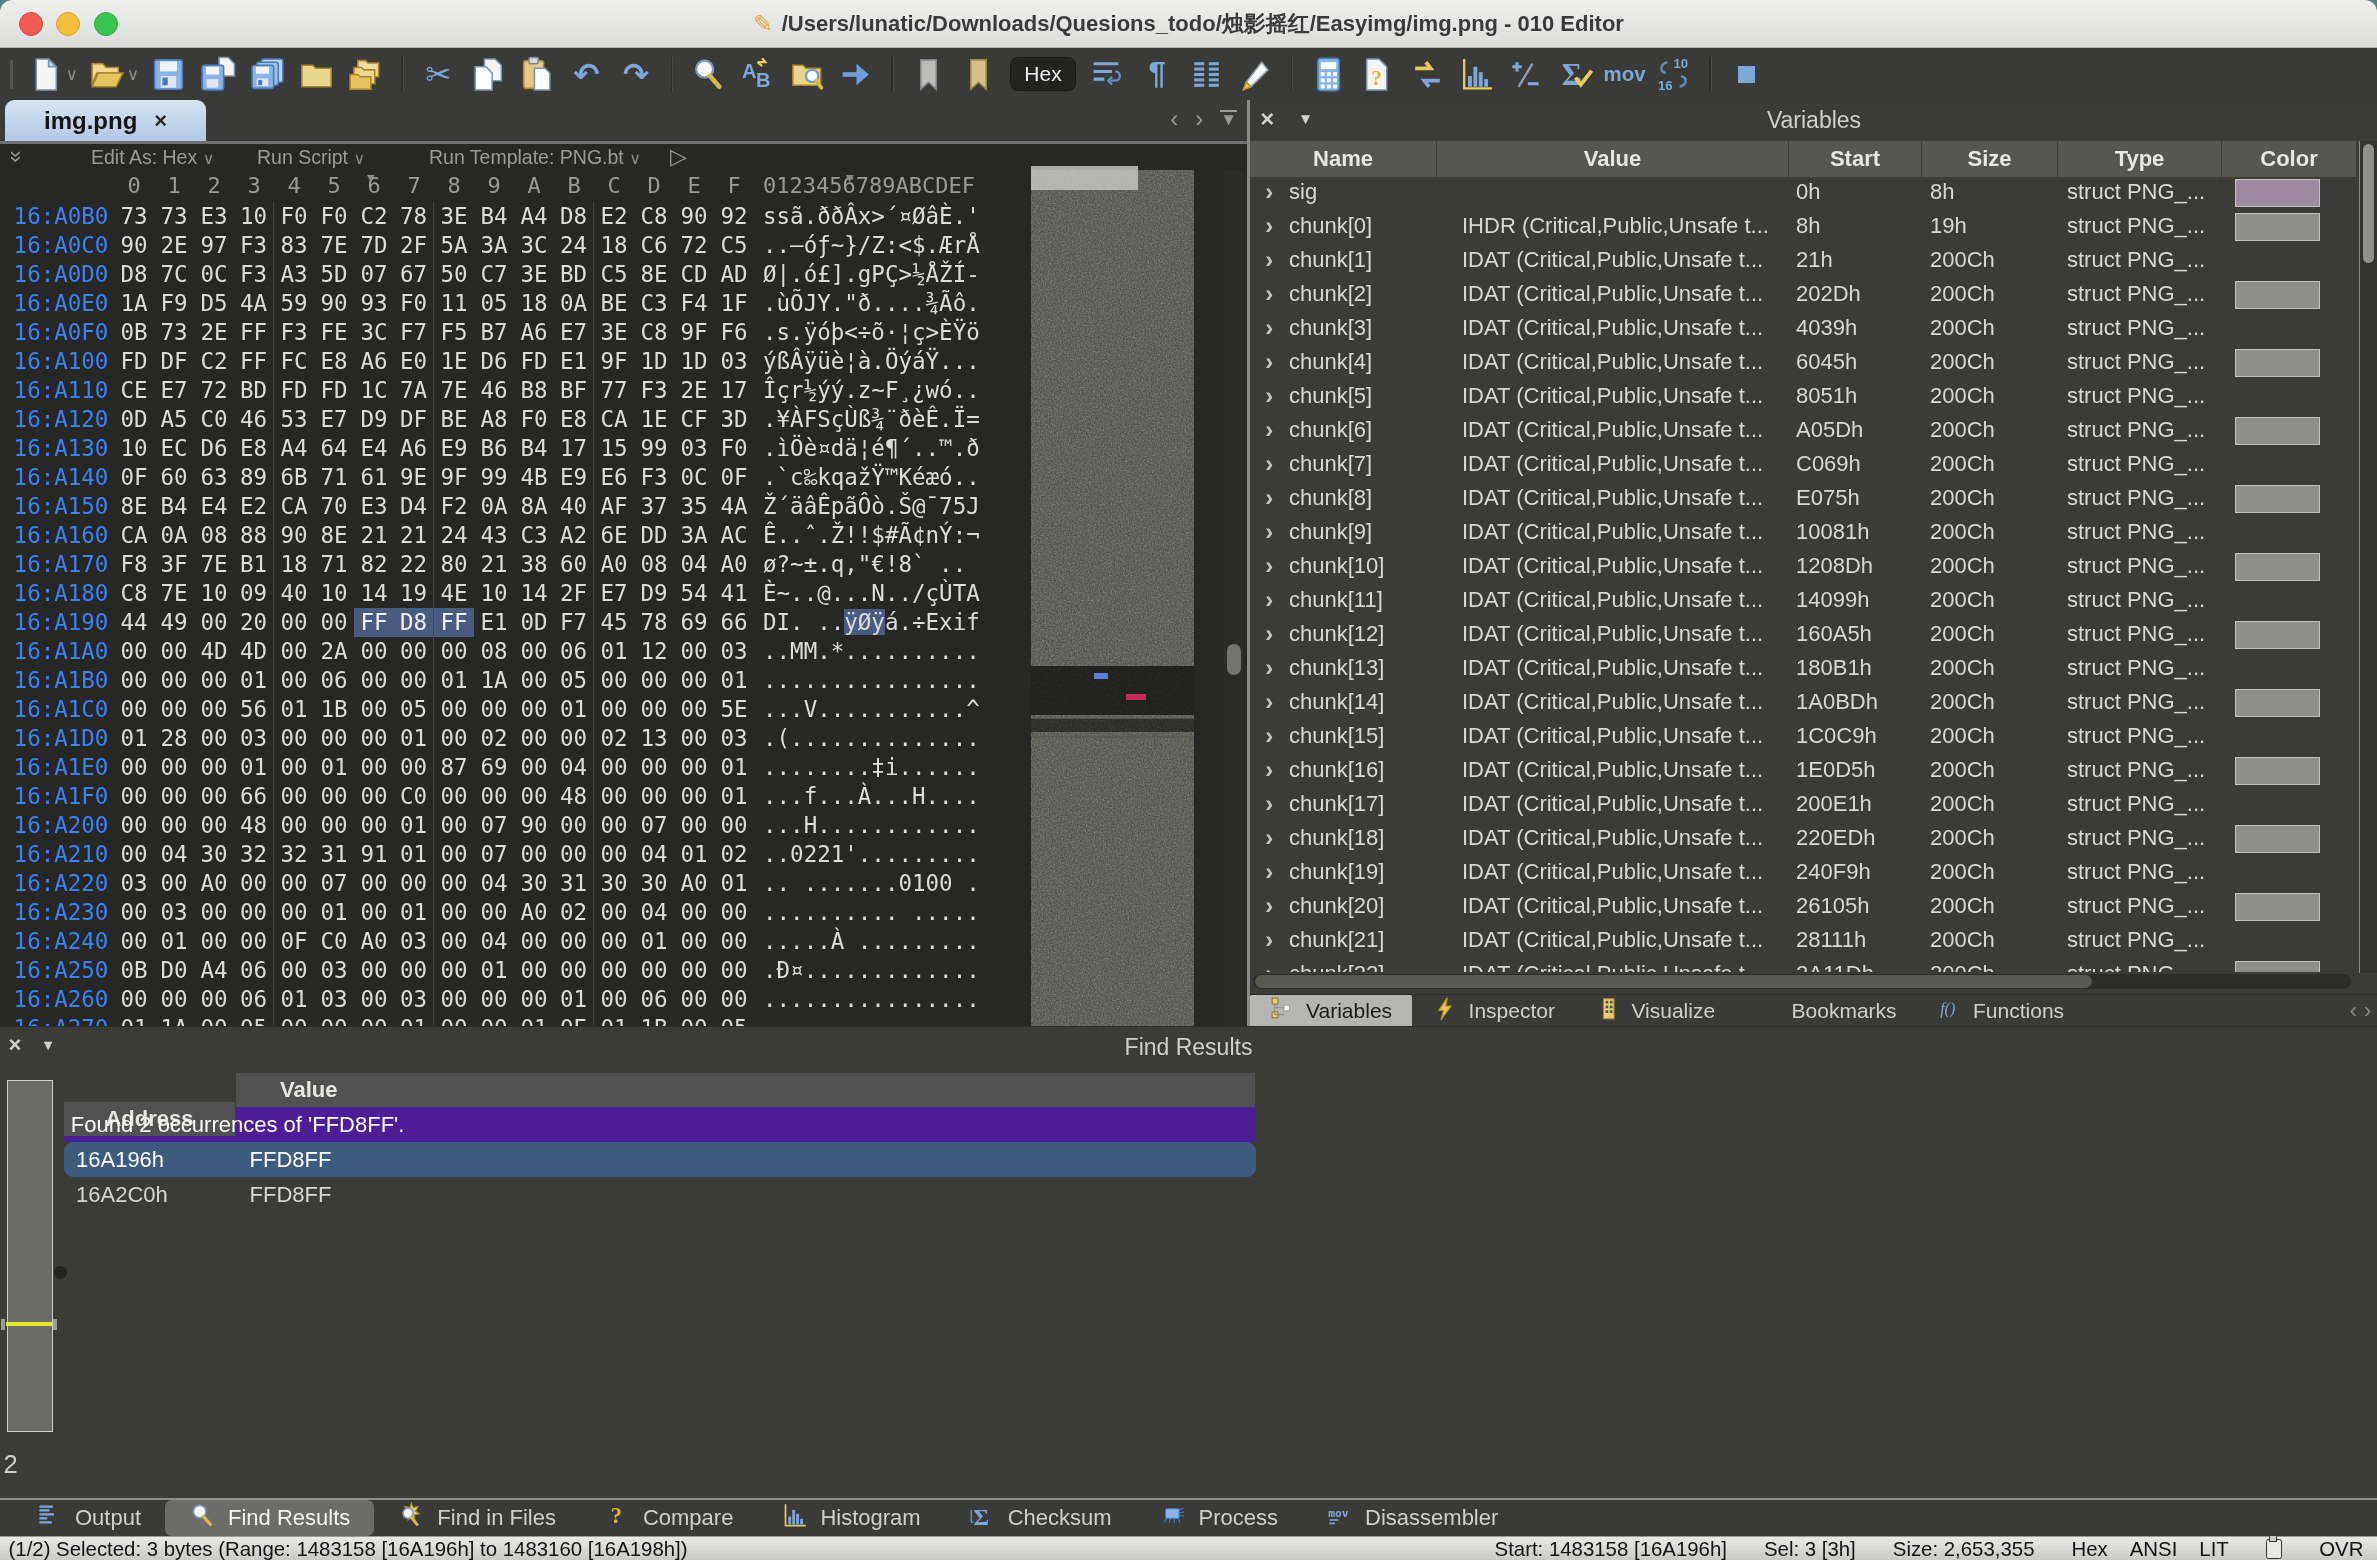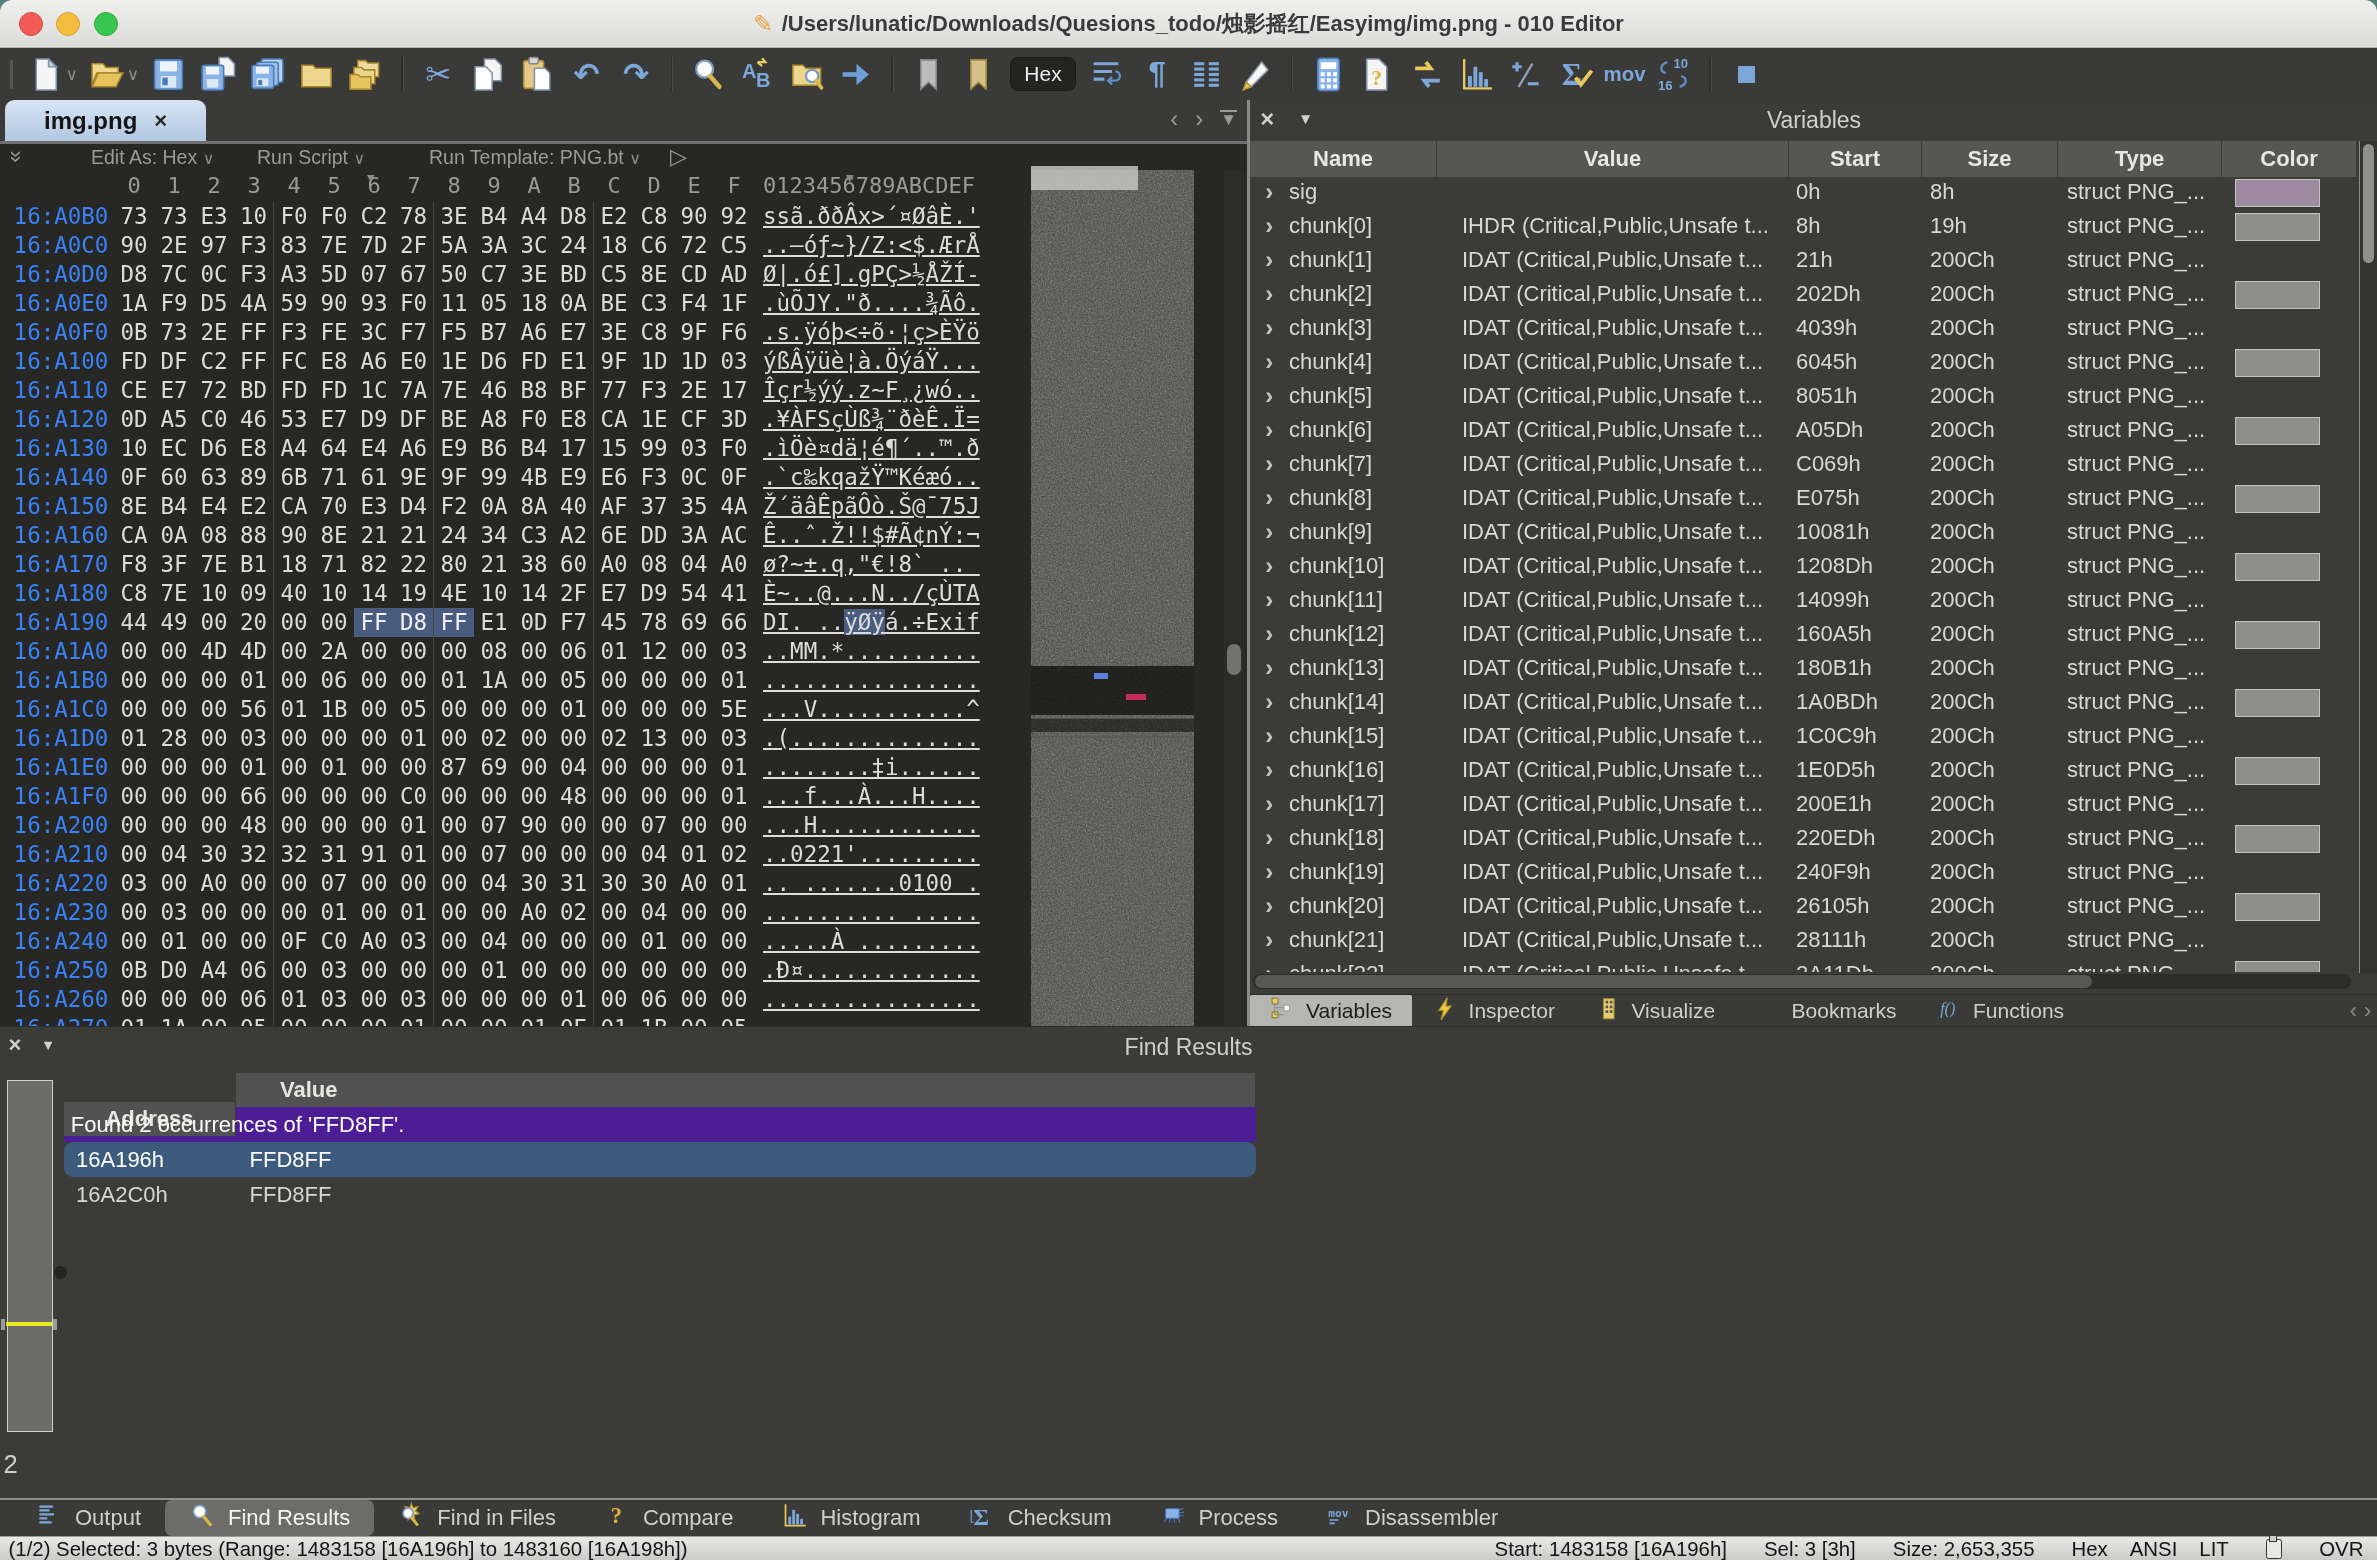--- a/index.html
+++ b/index.html
@@ -53,21 +53,21 @@
   .hh-addr{width:114px;flex:none;}
   .hh-cell{width:40px;flex:none;text-align:center;}
   .hh-ascii{position:absolute;left:763px;top:0;}
   .caret{position:absolute;top:-3.4px;color:#8a8a88;font-size:12.7px;}
   .hexrows{position:absolute;left:0;top:58px;}
   .hexrow{display:flex;height:29px;line-height:29px;font-size:22.5px;position:relative;}
   .hr-addr{width:114px;flex:none;padding-left:13.6px;box-sizing:border-box;color:#3b82f6;}
   .hr-b{width:40px;flex:none;text-align:center;color:#dcdcda;box-sizing:border-box;}
   .hr-b.gline{border-right:0.8px solid #454541;}
   .hr-b.sel{background:#4a5b80;color:#f2f2f6;}
-  .hr-ascii{position:absolute;left:763px;top:0;color:#dcdcda;white-space:pre;text-decoration:underline;}
+  .hr-ascii{position:absolute;left:763px;top:0;color:#dcdcda;white-space:pre;}
   .hr-ascii .sel{background:#4a5b80;}
   
   .noise{position:absolute;left:1031px;top:25.5px;width:163px;height:857px;background:#45453f;}
   .noise svg{position:absolute;inset:0;}
   .nz-white{position:absolute;left:0;top:-3.4px;width:107px;height:24px;background:#c4c4c0;opacity:.85;}
   .nz-band1{position:absolute;left:0;top:496px;width:163px;height:49px;background:rgba(10,10,10,.72);}
   .nz-blue{position:absolute;left:63px;top:503px;width:14.4px;height:6px;background:#5b7fd4;}
   .nz-red{position:absolute;left:95px;top:524px;width:19.5px;height:6.8px;background:#c42a5c;}
   .nz-band2{position:absolute;left:0;top:548px;width:163px;height:13.6px;background:rgba(0,0,0,.5);border-top:1.7px solid #55554d;}
   .nz-line{position:absolute;left:0;top:566px;width:163px;height:2.5px;background:#5a5a52;opacity:.8;}
@@ -637,21 +637,21 @@
           <span class="hr-addr">16:A160</span>
           <span class="hr-b">CA</span>
           <span class="hr-b">0A</span>
           <span class="hr-b">08</span>
           <span class="hr-b gline">88</span>
           <span class="hr-b">90</span>
           <span class="hr-b">8E</span>
           <span class="hr-b">21</span>
           <span class="hr-b gline">21</span>
           <span class="hr-b">24</span>
-          <span class="hr-b">34</span>
+          <span class="hr-b">43</span>
           <span class="hr-b">C3</span>
           <span class="hr-b gline">A2</span>
           <span class="hr-b">6E</span>
           <span class="hr-b">DD</span>
           <span class="hr-b">3A</span>
           <span class="hr-b">AC</span>
           <span class="hr-ascii">Ê..ˆ.Ž!!$#Ã¢nÝ:¬</span>
         </div>
         <div class="hexrow">
           <span class="hr-addr">16:A170</span>

